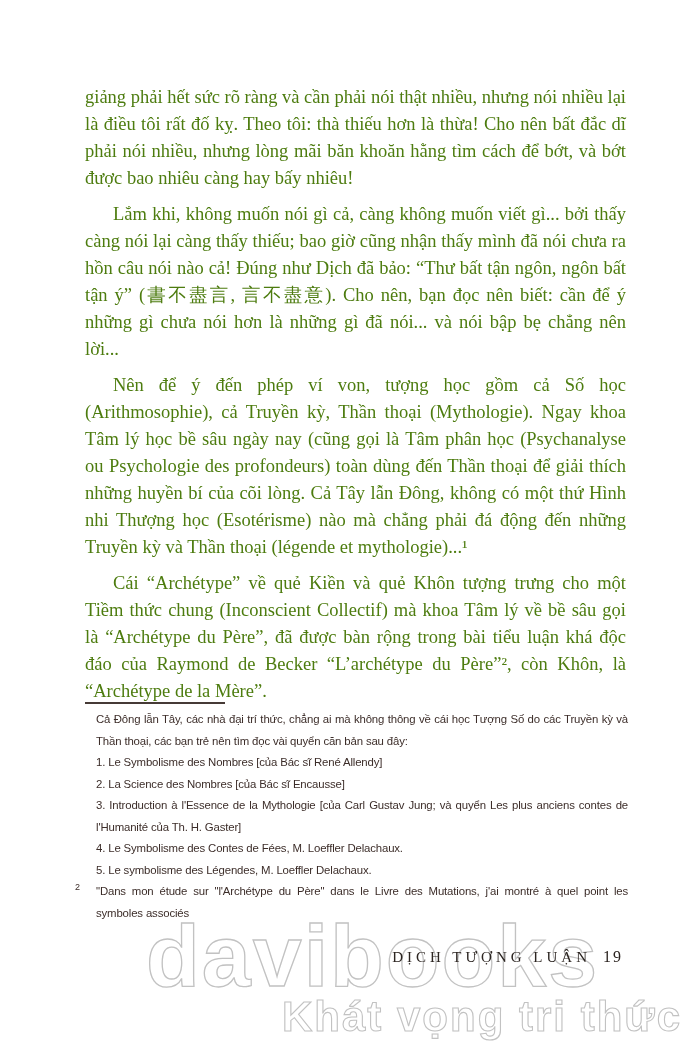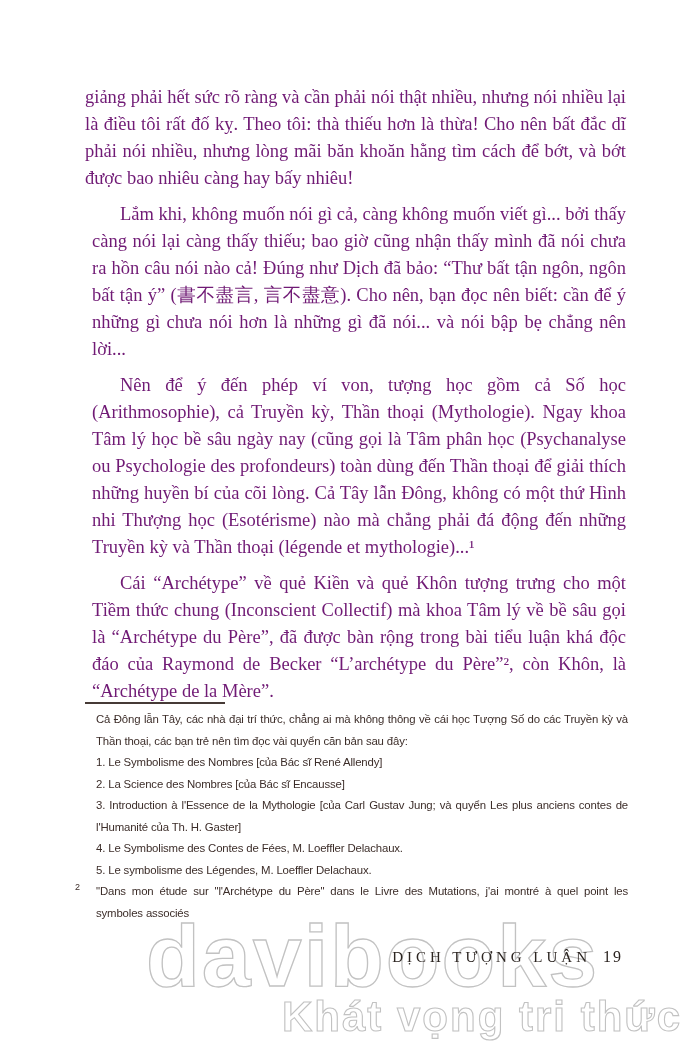--- a/index.html
+++ b/index.html
@@ -26,25 +26,25 @@
     font-weight:bold;font-size:42px;line-height:1;
     letter-spacing:2px;
     color:transparent;
     -webkit-text-stroke:1.1px #c2c2c2;
   }
   
   .body-text{
     position:absolute;z-index:2;
     left:85px;top:84px;width:541px;
     font-size:18.5px;line-height:27px;
-    color:#701a75;
+    color:#4d7c0f;
     text-align:justify;
   }
   .body-text p{margin:0 0 9px 0;}
-  .body-text p.indent{text-indent:28px;margin-left:7px;}
+  .body-text p.indent{text-indent:28px;}
   
   .fn-rule{
     position:absolute;z-index:2;
     left:85px;top:702px;width:140px;height:2px;
     background:#463a36;
   }
   .footnotes{
     position:absolute;z-index:2;
     left:96px;top:709px;width:532px;
     font-family:"Liberation Sans", sans-serif;

